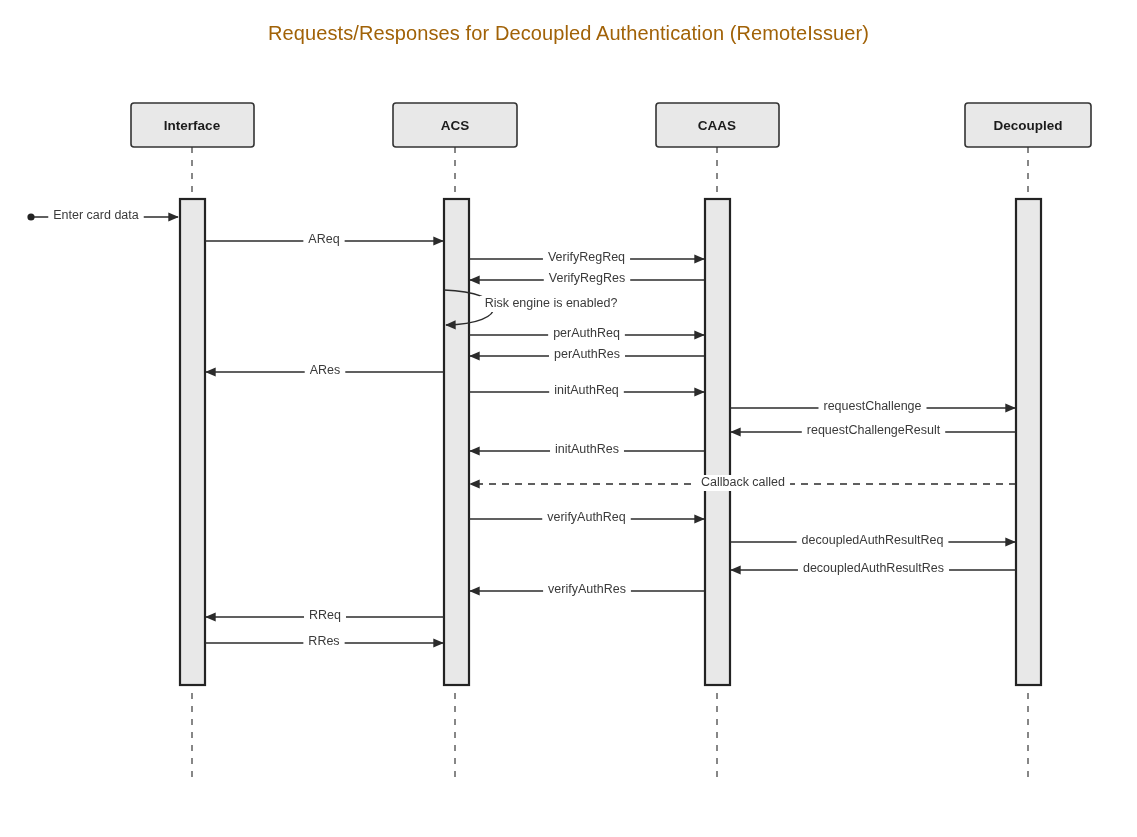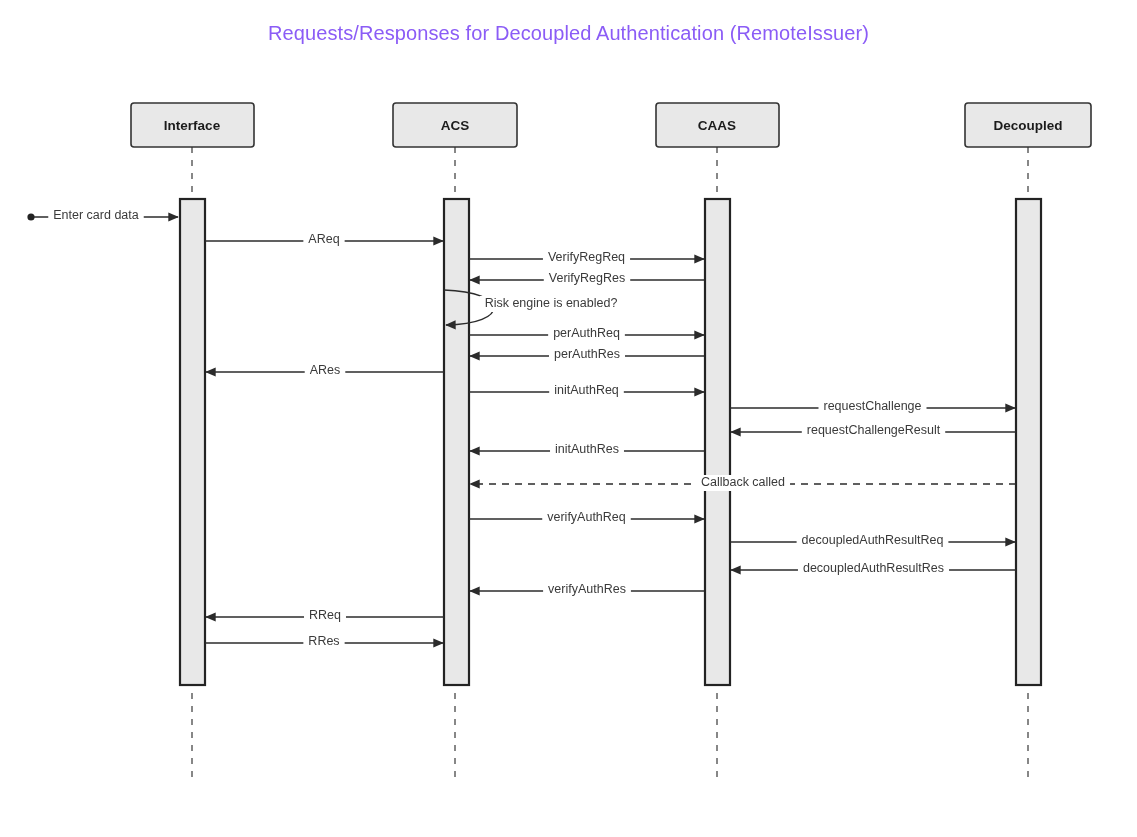--- a/index.html
+++ b/index.html
@@ -18,21 +18,21 @@
     width: 1137px;
     height: 837px;
   }
   .diagram-title {
     position: absolute;
     left: 0;
     top: 22px;
     width: 1137px;
     text-align: center;
     font-size: 20px;
-    color: #8b5cf6;
+    color: #a16207;
     font-family: "Liberation Sans", sans-serif;
     letter-spacing: 0.1px;
   }
   svg.seq {
     position: absolute;
     left: 0;
     top: 0;
   }
   .actor-box {
     fill: #e8e8e8;

